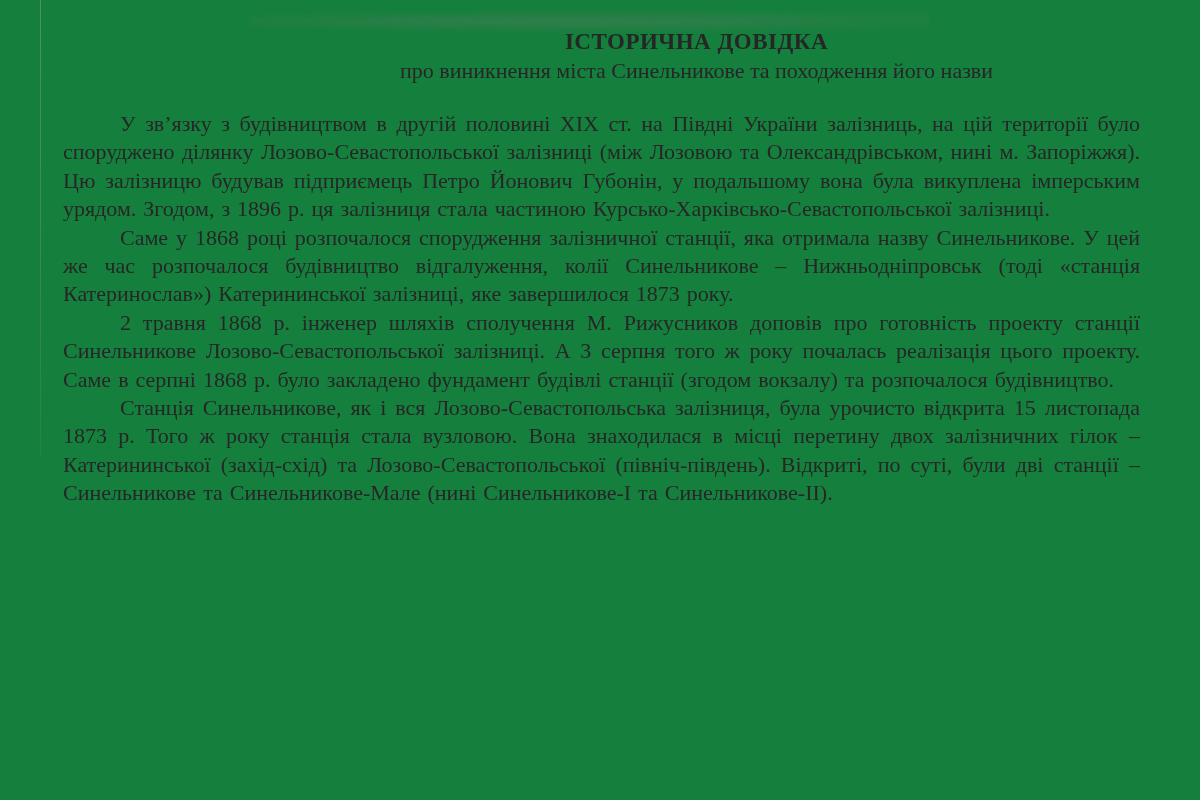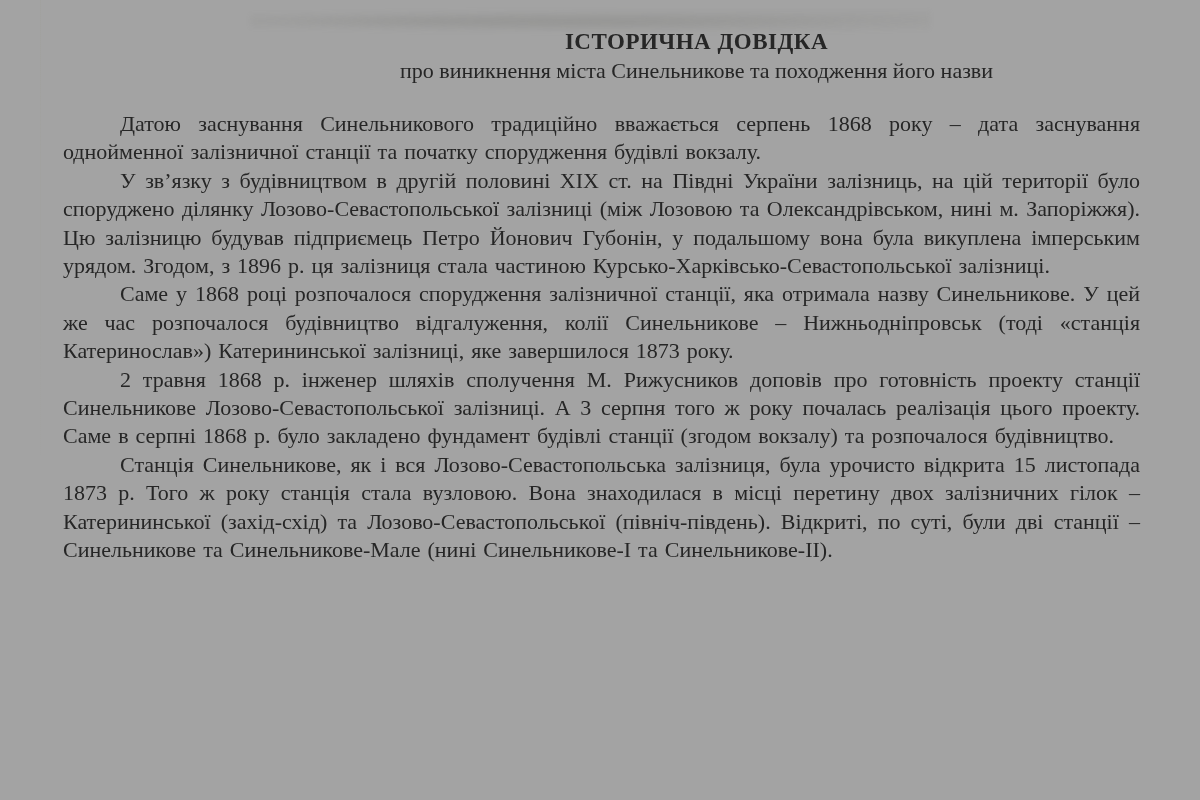--- a/index.html
+++ b/index.html
@@ -4,21 +4,21 @@
 <style>
   html, body {
     margin: 0;
     padding: 0;
     background: #ffffff;
   }
   .page {
     position: relative;
     width: 1200px;
     height: 800px;
-    background: #a3a3a3;
+    background: #15803d;
     overflow: hidden;
     font-family: "Liberation Serif", "DejaVu Serif", serif;
     color: #262626;
   }
   
   .bleed-band {
     position: absolute;
     left: 250px;
     top: 10px;
     width: 680px;
@@ -81,20 +81,19 @@
   <div class="bleed-band"></div>
   <div class="left-line"></div>
 
   <div class="content">
     <div class="heading">
       <h1 class="doc-title">ІСТОРИЧНА ДОВІДКА</h1>
       <h2 class="doc-subtitle">про виникнення міста Синельникове та походження його назви</h2>
     </div>
 
     <div class="body-text">
-      <p>Датою заснування Синельникового традиційно вважається серпень 1868 року – дата заснування однойменної залізничної станції та початку спорудження будівлі вокзалу.</p>
       <p>У зв’язку з будівництвом в другій половині XIX ст. на Півдні України залізниць, на цій території було споруджено ділянку Лозово-Севастопольської залізниці (між Лозовою та Олександрівськом, нині м. Запоріжжя). Цю залізницю будував підприємець Петро Йонович Губонін, у подальшому вона була викуплена імперським урядом. Згодом, з 1896 р. ця залізниця стала частиною Курсько-Харківсько-Севастопольської залізниці.</p>
       <p>Саме у 1868 році розпочалося спорудження залізничної станції, яка отримала назву Синельникове. У цей же час розпочалося будівництво відгалуження, колії Синельникове – Нижньодніпровськ (тоді «станція Катеринослав») Катерининської залізниці, яке завершилося 1873 року.</p>
       <p>2 травня 1868 р. інженер шляхів сполучення М. Рижусников доповів про готовність проекту станції Синельникове Лозово-Севастопольської залізниці. А 3 серпня того ж року почалась реалізація цього проекту. Саме в серпні 1868 р. було закладено фундамент будівлі станції (згодом вокзалу) та розпочалося будівництво.</p>
       <p>Станція Синельникове, як і вся Лозово-Севастопольська залізниця, була урочисто відкрита 15 листопада 1873 р. Того ж року станція стала вузловою. Вона знаходилася в місці перетину двох залізничних гілок – Катерининської (захід-схід) та Лозово-Севастопольської (північ-південь). Відкриті, по суті, були дві станції – Синельникове та Синельникове-Мале (нині Синельникове-I та Синельникове-II).</p>
     </div>
   </div>
 </div>
 
 </body></html>

